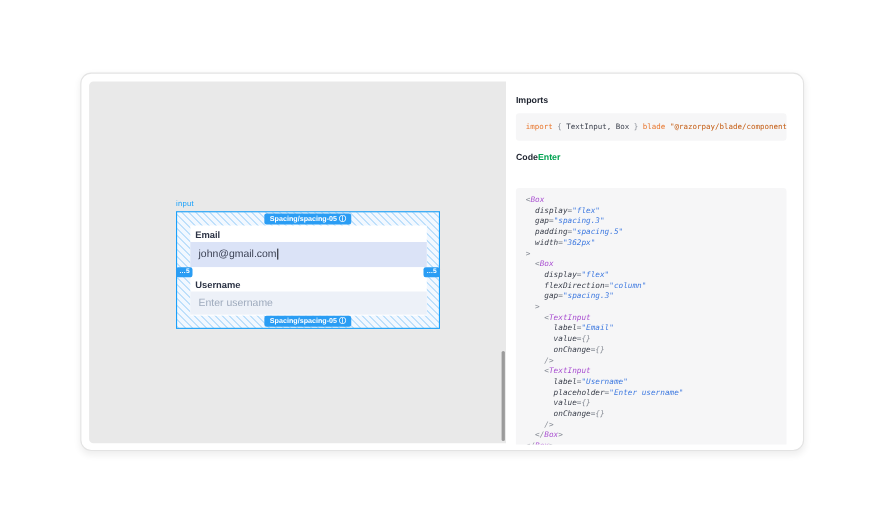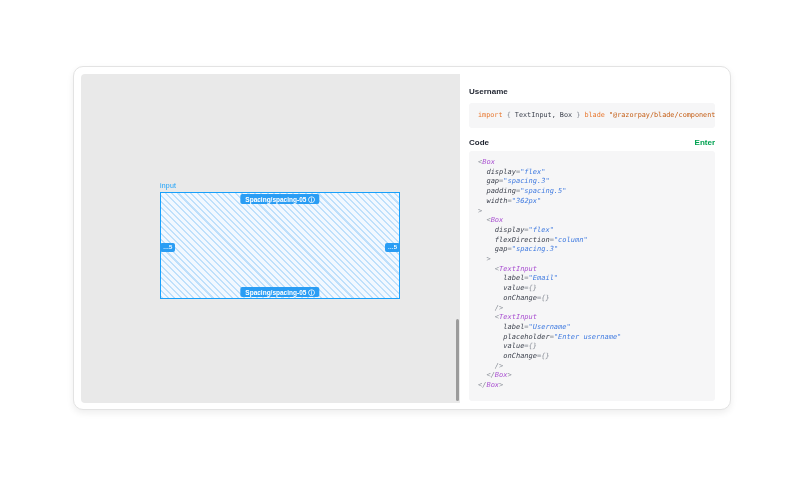--- a/index.html
+++ b/index.html
@@ -40,21 +40,21 @@
     font-size:6px;font-weight:700;padding:1px 3px;border-radius:2px;z-index:2;line-height:7px;}
   .gap-badge.left{left:-1px;}
   .gap-badge.right{right:-1px;}
   .canvas-scrollbar{position:absolute;right:1px;top:245px;width:3px;height:82px;
     background:#9b9b9b;border-radius:2px;}
   
   .panel{position:absolute;left:387px;top:7px;width:264px;height:330px;
     background:#fff;padding:0 10px 0 8px;overflow:hidden;border-radius:0 9px 9px 0;}
   .panel h3{font-size:8px;font-weight:700;color:#1f2430;}
   .imports-heading{margin:13px 0 7px;}
-  .code-header{display:flex;justify-content:space-between;align-items:center;margin:10px 0 4px;}
+  .code-header{display:flex;align-items:center;margin:10px 0 24px;}
   .copy-button{font-size:8px;font-weight:700;color:var(--copy);cursor:pointer;background:none;border:none;
     font-family:"Liberation Sans",sans-serif;}
   .code-chip,.code-block{background:#f6f6f7;border-radius:3px;
     font-family:"DejaVu Sans Mono","Liberation Mono",monospace;white-space:pre;}
   .code-chip{height:25px;padding:9px 9px;font-size:6.8px;line-height:7px;overflow:hidden;}
   .code-block{height:250px;padding:7px 9px;font-size:7px;line-height:9.7px;overflow:hidden;font-style:italic;}
   .tk-k{color:var(--kw);text-align:right;} .tk-s{color:var(--str);} .tk-n{color:var(--attr);}
   .tk-t{color:var(--tag);} .tk-v{color:var(--val);} .tk-p{color:var(--punct);}
 </style>
 </head>
@@ -64,27 +64,39 @@
 
   <div class="canvas">
     <div class="selection-label">input</div>
 
     <div class="component">
       <div class="spacing-badge top"><span>Spacing/spacing-05</span> <span>ⓘ</span></div>
       <div class="spacing-badge bottom"><span>Spacing/spacing-05</span> <span>ⓘ</span></div>
       <div class="gap-badge left">…5</div>
       <div class="gap-badge right">…5</div>
 
+      <div class="component-inner">
+        <div class="field-label label-row1">Email</div>
+        <div class="input-display input-email">
+            <span>john@gmail.com</span>
+            <span class="text-cursor"></span>
+          </div>
+        <div class="field-gap"></div>
+        <div class="field-label label-row2">Username</div>
+        <div class="input-display input-username">
+            <span>Enter username</span>
+          </div>
+      </div>
     </div>
 
     <div class="canvas-scrollbar"></div>
   </div>
 
   <div class="panel">
-    <h3 class="imports-heading">Username</h3>
+    <h3 class="imports-heading">Imports</h3>
     <div class="code-chip"><span class="tk-k">import </span><span class="tk-p">{ </span><span class="tk-n">TextInput, Box</span><span class="tk-p"> } </span><span class="tk-k">blade </span><span class="tk-s">"@razorpay/blade/components"</span></div>
 
     <div class="code-header">
       <h3>Code</h3>
       <button class="copy-button">Enter</button>
     </div>
     <div class="code-block"><div class="code-line"><span class="tk-p">&lt;</span><span class="tk-t">Box</span></div><div class="code-line"><span class="tk-n">  display</span><span class="tk-p">=</span><span class="tk-v">"flex"</span></div><div class="code-line"><span class="tk-n">  gap</span><span class="tk-p">=</span><span class="tk-v">"spacing.3"</span></div><div class="code-line"><span class="tk-n">  padding</span><span class="tk-p">=</span><span class="tk-v">"spacing.5"</span></div><div class="code-line"><span class="tk-n">  width</span><span class="tk-p">=</span><span class="tk-v">"362px"</span></div><div class="code-line"><span class="tk-p">&gt;</span></div><div class="code-line"><span class="tk-p">  &lt;</span><span class="tk-t">Box</span></div><div class="code-line"><span class="tk-n">    display</span><span class="tk-p">=</span><span class="tk-v">"flex"</span></div><div class="code-line"><span class="tk-n">    flexDirection</span><span class="tk-p">=</span><span class="tk-v">"column"</span></div><div class="code-line"><span class="tk-n">    gap</span><span class="tk-p">=</span><span class="tk-v">"spacing.3"</span></div><div class="code-line"><span class="tk-p">  &gt;</span></div><div class="code-line"><span class="tk-p">    &lt;</span><span class="tk-t">TextInput</span></div><div class="code-line"><span class="tk-n">      label</span><span class="tk-p">=</span><span class="tk-v">"Email"</span></div><div class="code-line"><span class="tk-n">      value</span><span class="tk-p">={}</span></div><div class="code-line"><span class="tk-n">      onChange</span><span class="tk-p">={}</span></div><div class="code-line"><span class="tk-p">    /&gt;</span></div><div class="code-line"><span class="tk-p">    &lt;</span><span class="tk-t">TextInput</span></div><div class="code-line"><span class="tk-n">      label</span><span class="tk-p">=</span><span class="tk-v">"Username"</span></div><div class="code-line"><span class="tk-n">      placeholder</span><span class="tk-p">=</span><span class="tk-v">"Enter username"</span></div><div class="code-line"><span class="tk-n">      value</span><span class="tk-p">={}</span></div><div class="code-line"><span class="tk-n">      onChange</span><span class="tk-p">={}</span></div><div class="code-line"><span class="tk-p">    /&gt;</span></div><div class="code-line"><span class="tk-p">  &lt;/</span><span class="tk-t">Box</span><span class="tk-p">&gt;</span></div><div class="code-line"><span class="tk-p">&lt;/</span><span class="tk-t">Box</span><span class="tk-p">&gt;</span></div></div>
   </div>
 
 </div>

